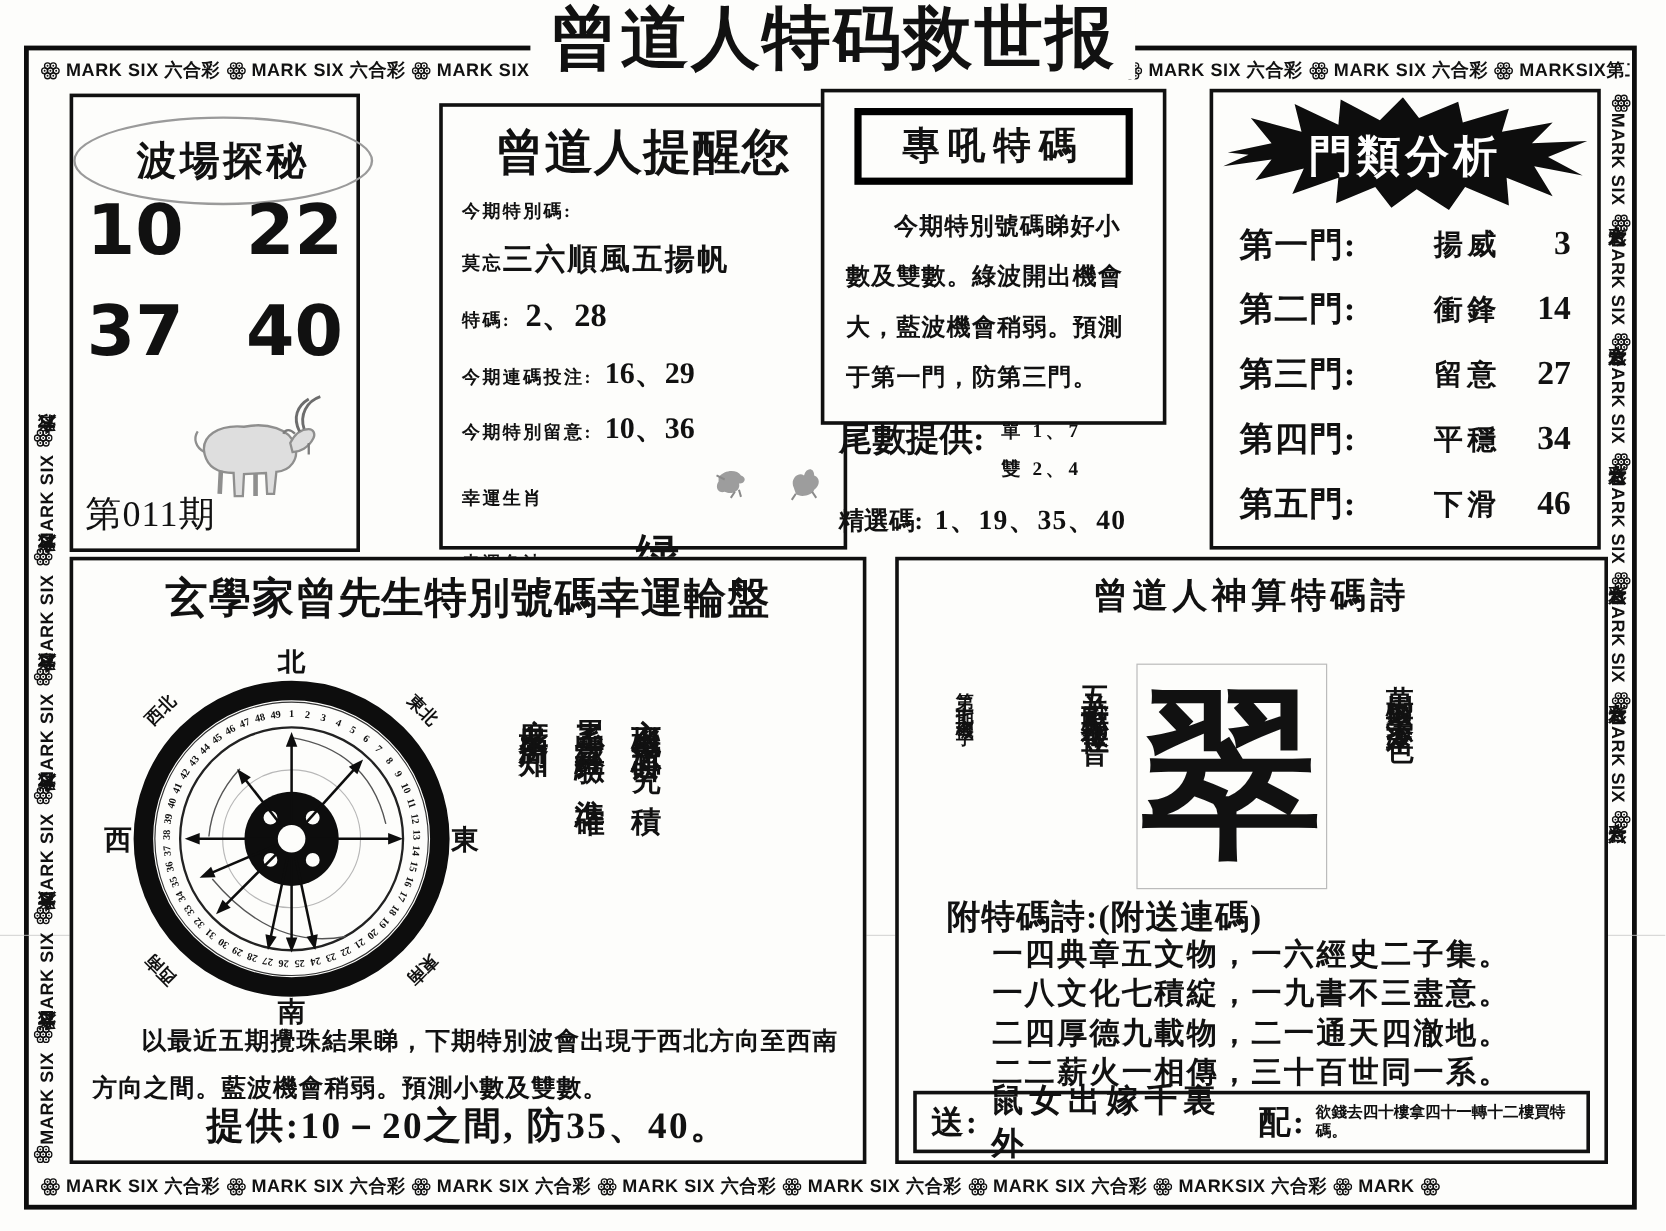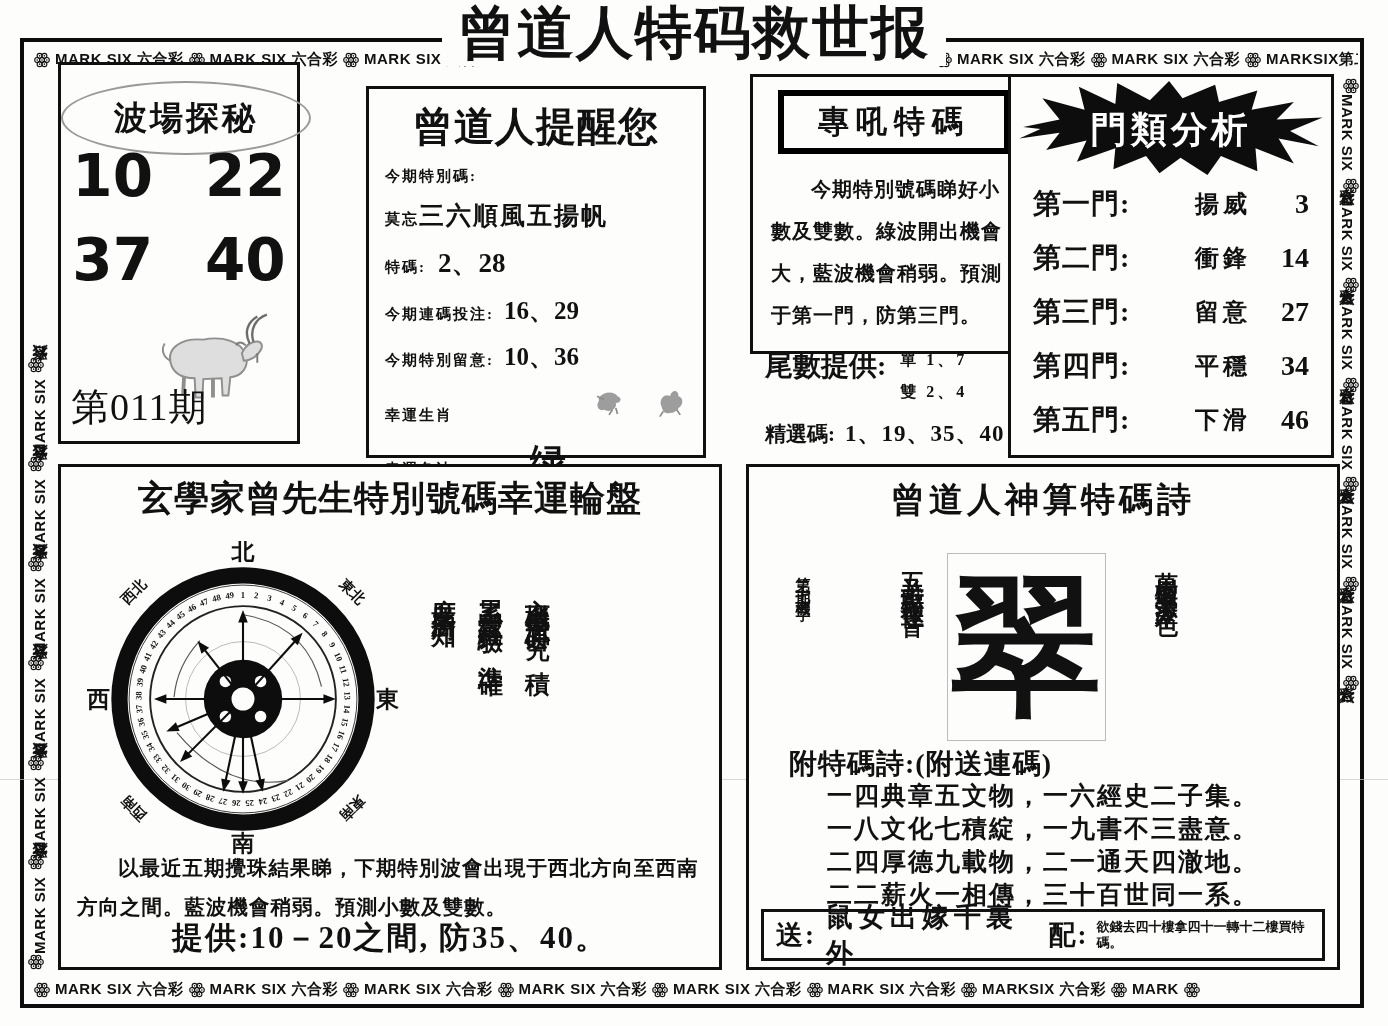--- a/index.html
+++ b/index.html
@@ -20,43 +20,43 @@
            font-family:"Liberation Sans","DejaVu Sans",sans-serif;font-weight:bold;font-size:15px;letter-spacing:.5px;line-height:30px;}
   #strip-left .strip-v-inner{transform:rotate(180deg);}
   .bu{margin:0 3px;}
   .flower{vertical-align:middle;margin:0 2px;}
   
   #masthead{position:absolute;top:0px;left:50%;transform:translateX(-50%);background:#fdfdfb;
             padding:0 16px;font-size:57px;font-weight:900;letter-spacing:2px;line-height:66px;z-index:5;white-space:nowrap;}
   
   .box{position:absolute;border:3px solid #101010;background:#fdfdfb;box-sizing:border-box;}
   
-  #wave-box{left:58px;top:62px;width:242px;height:382px;}
+  #wave-box{left:58px;top:78px;width:242px;height:382px;}
   #wave-oval{margin:16px auto 0;width:246px;height:70px;border:2px solid #9a9a9a;border-radius:50%;
              display:flex;align-items:center;justify-content:center;font-size:33px;font-weight:800;letter-spacing:3px;}
   .wave-row{position:absolute;left:0;width:100%;display:flex;justify-content:center;gap:52px;
             font-family:"DejaVu Sans","Liberation Sans",sans-serif;font-size:58px;font-weight:600;line-height:1;}
   #wave-row-1{top:82px;}
   #wave-row-2{top:166px;}
   #goat{position:absolute;left:88px;top:238px;}
-  #issue{position:absolute;left:10px;bottom:8px;font-size:38px;letter-spacing:1px;text-align:right;}
+  #issue{position:absolute;left:10px;bottom:8px;font-size:30px;letter-spacing:1px;text-align:right;}
   
   #remind-box{left:366px;top:86px;width:340px;height:372px;padding:0 16px;}
   #remind-title{margin:10px 0 2px;text-align:center;font-size:40px;font-weight:900;letter-spacing:1px;}
   .r-row{display:flex;align-items:baseline;margin-top:13px;}
   .r-label{font-size:15px;font-weight:700;letter-spacing:2px;text-align:right;}
   .r-val{font-size:26px;font-weight:600;}
   #slogan-val{font-size:25px;font-weight:800;letter-spacing:2px;}
   #tema-val{font-size:27px;margin-left:12px;}
   #lianma-val,#liuyi-val{font-size:25px;margin-left:10px;}
   #sebo-val{font-size:36px;font-weight:700;margin-left:70px;}
   .zodiacs{margin-left:auto;display:flex;gap:26px;align-items:center;}
   .sketch{filter:blur(.4px);opacity:.85;}
   
-  #shout-box{left:750px;top:74px;width:288px;height:280px;}
+  #shout-box{left:684px;top:74px;width:288px;height:280px;}
   #shout-title{margin:13px auto 0;width:216px;border:6px solid #000;padding:5px 2px;text-align:center;
                font-size:31px;font-weight:800;letter-spacing:7px;}
   #shout-para{margin:14px 18px 0;font-size:20px;line-height:2.1;text-indent:2em;font-weight:700;letter-spacing:1px;}
   #tails{margin:8px 12px 0;display:flex;align-items:flex-start;}
   #tails-label{font-size:28px;font-weight:800;margin-top:3px;}
   .tail-col{margin-left:14px;}
   .tail-row{font-size:16px;font-weight:600;letter-spacing:3px;line-height:32px;}
   #select-row{margin:10px 12px 0;display:flex;align-items:baseline;}
   #select-label{font-size:21px;font-weight:800;}
   #select-val{font-size:23px;font-weight:600;margin-left:10px;letter-spacing:1px;}
@@ -71,21 +71,21 @@
   #wheel-box{left:58px;top:464px;width:664px;height:506px;}
   #wheel-title{margin-top:8px;text-align:center;font-size:35px;font-weight:800;letter-spacing:1px;}
   #wheel-svg{position:absolute;left:24px;top:74px;}
   #phil{position:absolute;left:352px;top:112px;height:300px;writing-mode:vertical-rl;}
   .phil-col{margin:0 14px;font-size:25px;font-weight:600;letter-spacing:6px;}
   #wheel-para{position:absolute;left:16px;right:12px;top:382px;font-size:20.5px;line-height:1.9;
               text-indent:2em;font-weight:600;letter-spacing:1px;}
   #wheel-offer{position:absolute;left:0;right:0;bottom:8px;text-align:center;font-size:31px;font-weight:700;letter-spacing:2px;}
   
   #poem-box{left:746px;top:464px;width:594px;height:506px;}
-  #poem-title{margin-top:10px;text-align:center;font-size:34px;font-weight:800;letter-spacing:4px;}
+  #poem-title{margin-top:10px;text-align:center;font-size:29px;font-weight:800;letter-spacing:4px;}
   #poem-mid{position:absolute;left:0;top:84px;width:100%;height:192px;}
   #poem-note{position:absolute;left:44px;top:14px;writing-mode:vertical-rl;font-size:15px;letter-spacing:4px;font-weight:600;}
   #poem-col-left{position:absolute;left:148px;top:2px;writing-mode:vertical-rl;font-size:23px;font-weight:700;letter-spacing:7px;}
   #big-char-box{position:absolute;left:198px;top:2px;width:157px;height:186px;border:1px solid #bbb;
                 display:flex;align-items:center;justify-content:center;}
   #big-char{font-size:150px;font-weight:900;line-height:1;}
   #poem-col-right{position:absolute;left:402px;top:2px;writing-mode:vertical-rl;font-size:23px;font-weight:700;letter-spacing:7px;}
   #poem-sub{position:absolute;left:40px;top:278px;font-size:28px;font-weight:700;letter-spacing:1px;}
   #poem-lines{position:absolute;left:0;top:312px;width:100%;text-align:center;}
   .poem-line{font-size:25px;font-weight:600;line-height:33px;letter-spacing:2px;}

